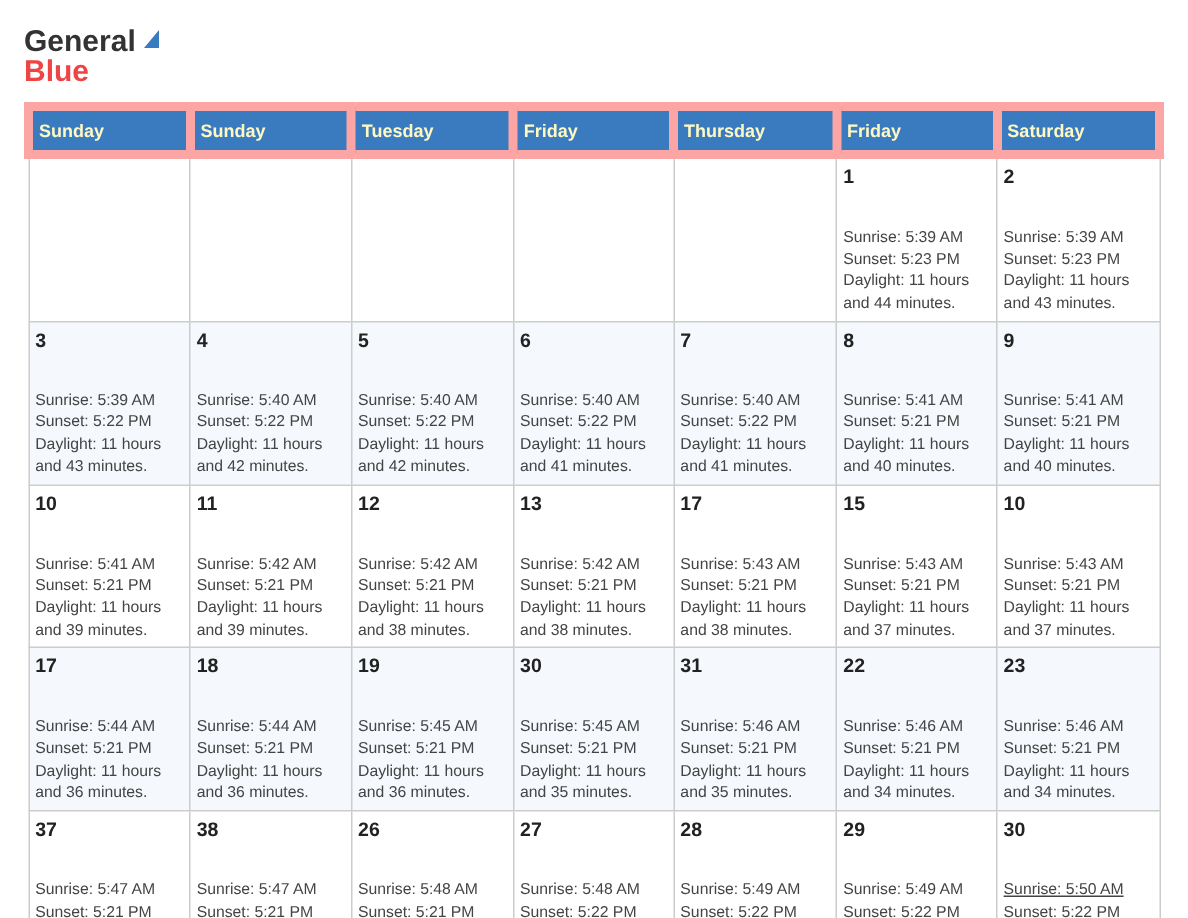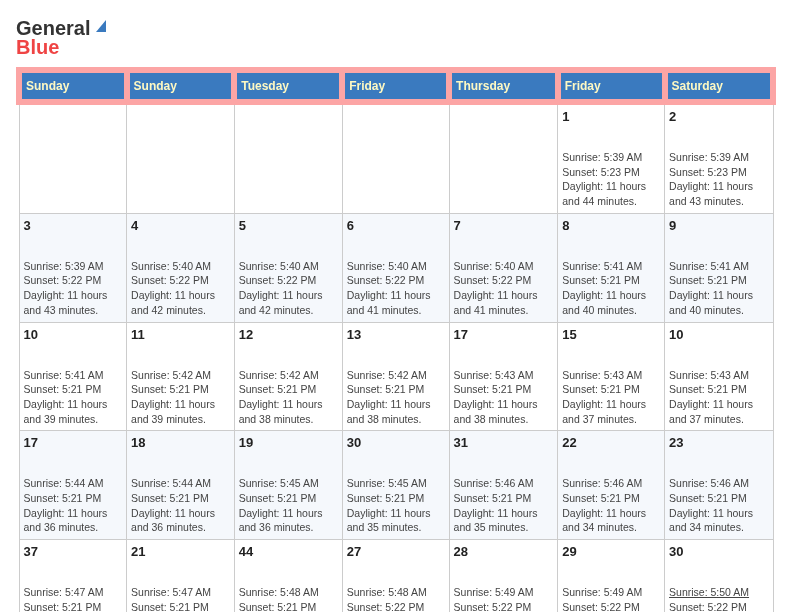--- a/index.html
+++ b/index.html
@@ -260,27 +260,27 @@
         </td>
       </tr>
       <tr>
         <td>
           <div class="day-number">37</div>
           <div class="day-info" style="white-space: pre-line;">Sunrise: 5:47 AM
 Sunset: 5:21 PM
 Daylight: 11 hours and 34 minutes.</div>
         </td>
         <td>
-          <div class="day-number">21</div>
+          <div class="day-number">38</div>
           <div class="day-info" style="white-space: pre-line;">Sunrise: 5:47 AM
 Sunset: 5:21 PM
 Daylight: 11 hours and 33 minutes.</div>
         </td>
         <td>
-          <div class="day-number">44</div>
+          <div class="day-number">26</div>
           <div class="day-info" style="white-space: pre-line;">Sunrise: 5:48 AM
 Sunset: 5:21 PM
 Daylight: 11 hours and 33 minutes.</div>
         </td>
         <td>
           <div class="day-number">27</div>
           <div class="day-info" style="white-space: pre-line;">Sunrise: 5:48 AM
 Sunset: 5:22 PM
 Daylight: 11 hours and 33 minutes.</div>
         </td>

